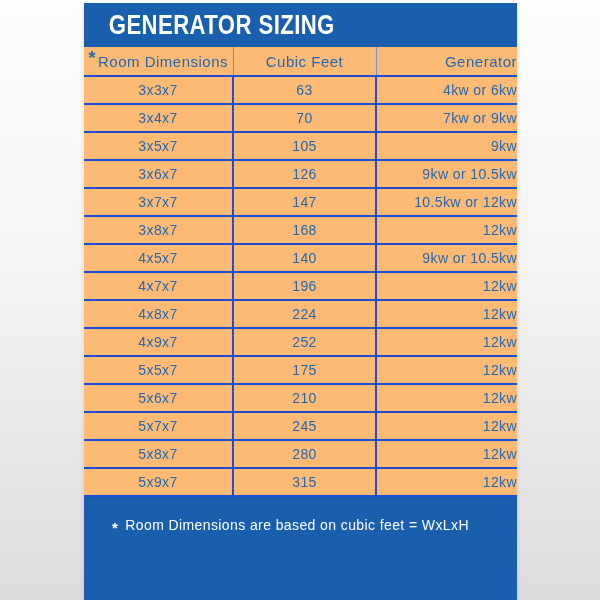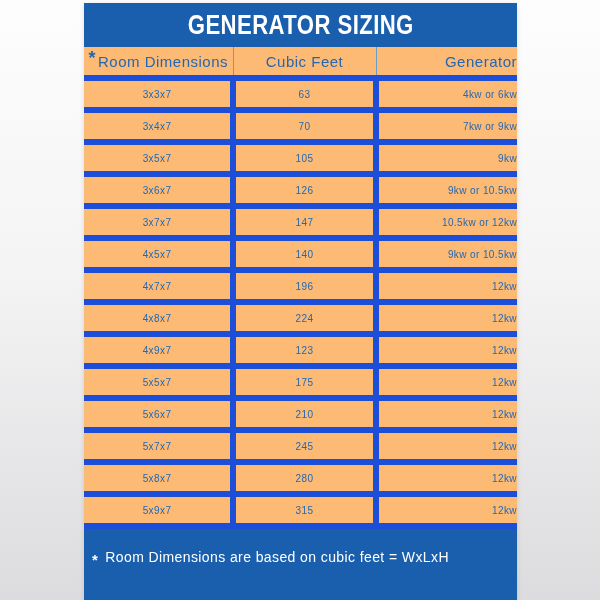--- a/index.html
+++ b/index.html
@@ -26,21 +26,20 @@
     height: 597px;
     background: #1a5fad;
     box-shadow: 0 1px 5px rgba(0,0,0,0.12);
     display: flex;
     flex-direction: column;
   }
   .title-band {
     height: 44px;
     display: flex;
     align-items: center;
-    justify-content: center;
   }
   .title {
     color: #ffffff;
     font-size: 27px;
     font-weight: 800;
     letter-spacing: 0.5px;
     white-space: nowrap;
     display: inline-block;
     transform: scaleX(0.82);
     transform-origin: 50% 50%;
@@ -63,43 +62,43 @@
   }
   .sizing-table th {
     height: 28px;
     font-size: 15px;
     font-weight: 400;
     letter-spacing: 0.5px;
     border: 1px solid #6f9bc8;
   }
   .sizing-table td {
     height: 26px;
-    font-size: 10px;
+    font-size: 14px;
     letter-spacing: 0.4px;
-    border: 6px solid #1d4ed8;
+    border: 2px solid #1d4ed8;
   }
   .sizing-table td:first-child,
   .sizing-table th:first-child { border-left: none; }
   .sizing-table td:last-child,
   .sizing-table th:last-child { border-right: none; text-align: right; }
   .sizing-table th { border-top: none; }
   .hdr-asterisk {
     font-weight: 700;
     font-size: 18px;
     line-height: 0;
     position: relative;
     top: -3px;
     margin-right: 2px;
   }
   .footer {
     flex: 1;
     color: #ffffff;
     font-size: 14px;
     letter-spacing: 0.4px;
-    padding: 19px 0 0 8px;
+    padding: 19px 0 0 28px;
     box-sizing: border-box;
     white-space: nowrap;
   }
   .footnote-star {
     font-weight: 700;
     font-size: 15px;
     position: relative;
     top: 3px;
     margin-right: 7px;
   }
@@ -153,37 +152,42 @@
             <td>3x6x7</td>
             <td>126</td>
             <td>9kw or 10.5kw</td>
           </tr>
           <tr>
             <td>3x7x7</td>
             <td>147</td>
             <td>10.5kw or 12kw</td>
           </tr>
           <tr>
+            <td>3x8x7</td>
+            <td>168</td>
+            <td>12kw</td>
+          </tr>
+          <tr>
             <td>4x5x7</td>
             <td>140</td>
             <td>9kw or 10.5kw</td>
           </tr>
           <tr>
             <td>4x7x7</td>
             <td>196</td>
             <td>12kw</td>
           </tr>
           <tr>
             <td>4x8x7</td>
             <td>224</td>
             <td>12kw</td>
           </tr>
           <tr>
             <td>4x9x7</td>
-            <td>123</td>
+            <td>252</td>
             <td>12kw</td>
           </tr>
           <tr>
             <td>5x5x7</td>
             <td>175</td>
             <td>12kw</td>
           </tr>
           <tr>
             <td>5x6x7</td>
             <td>210</td>

